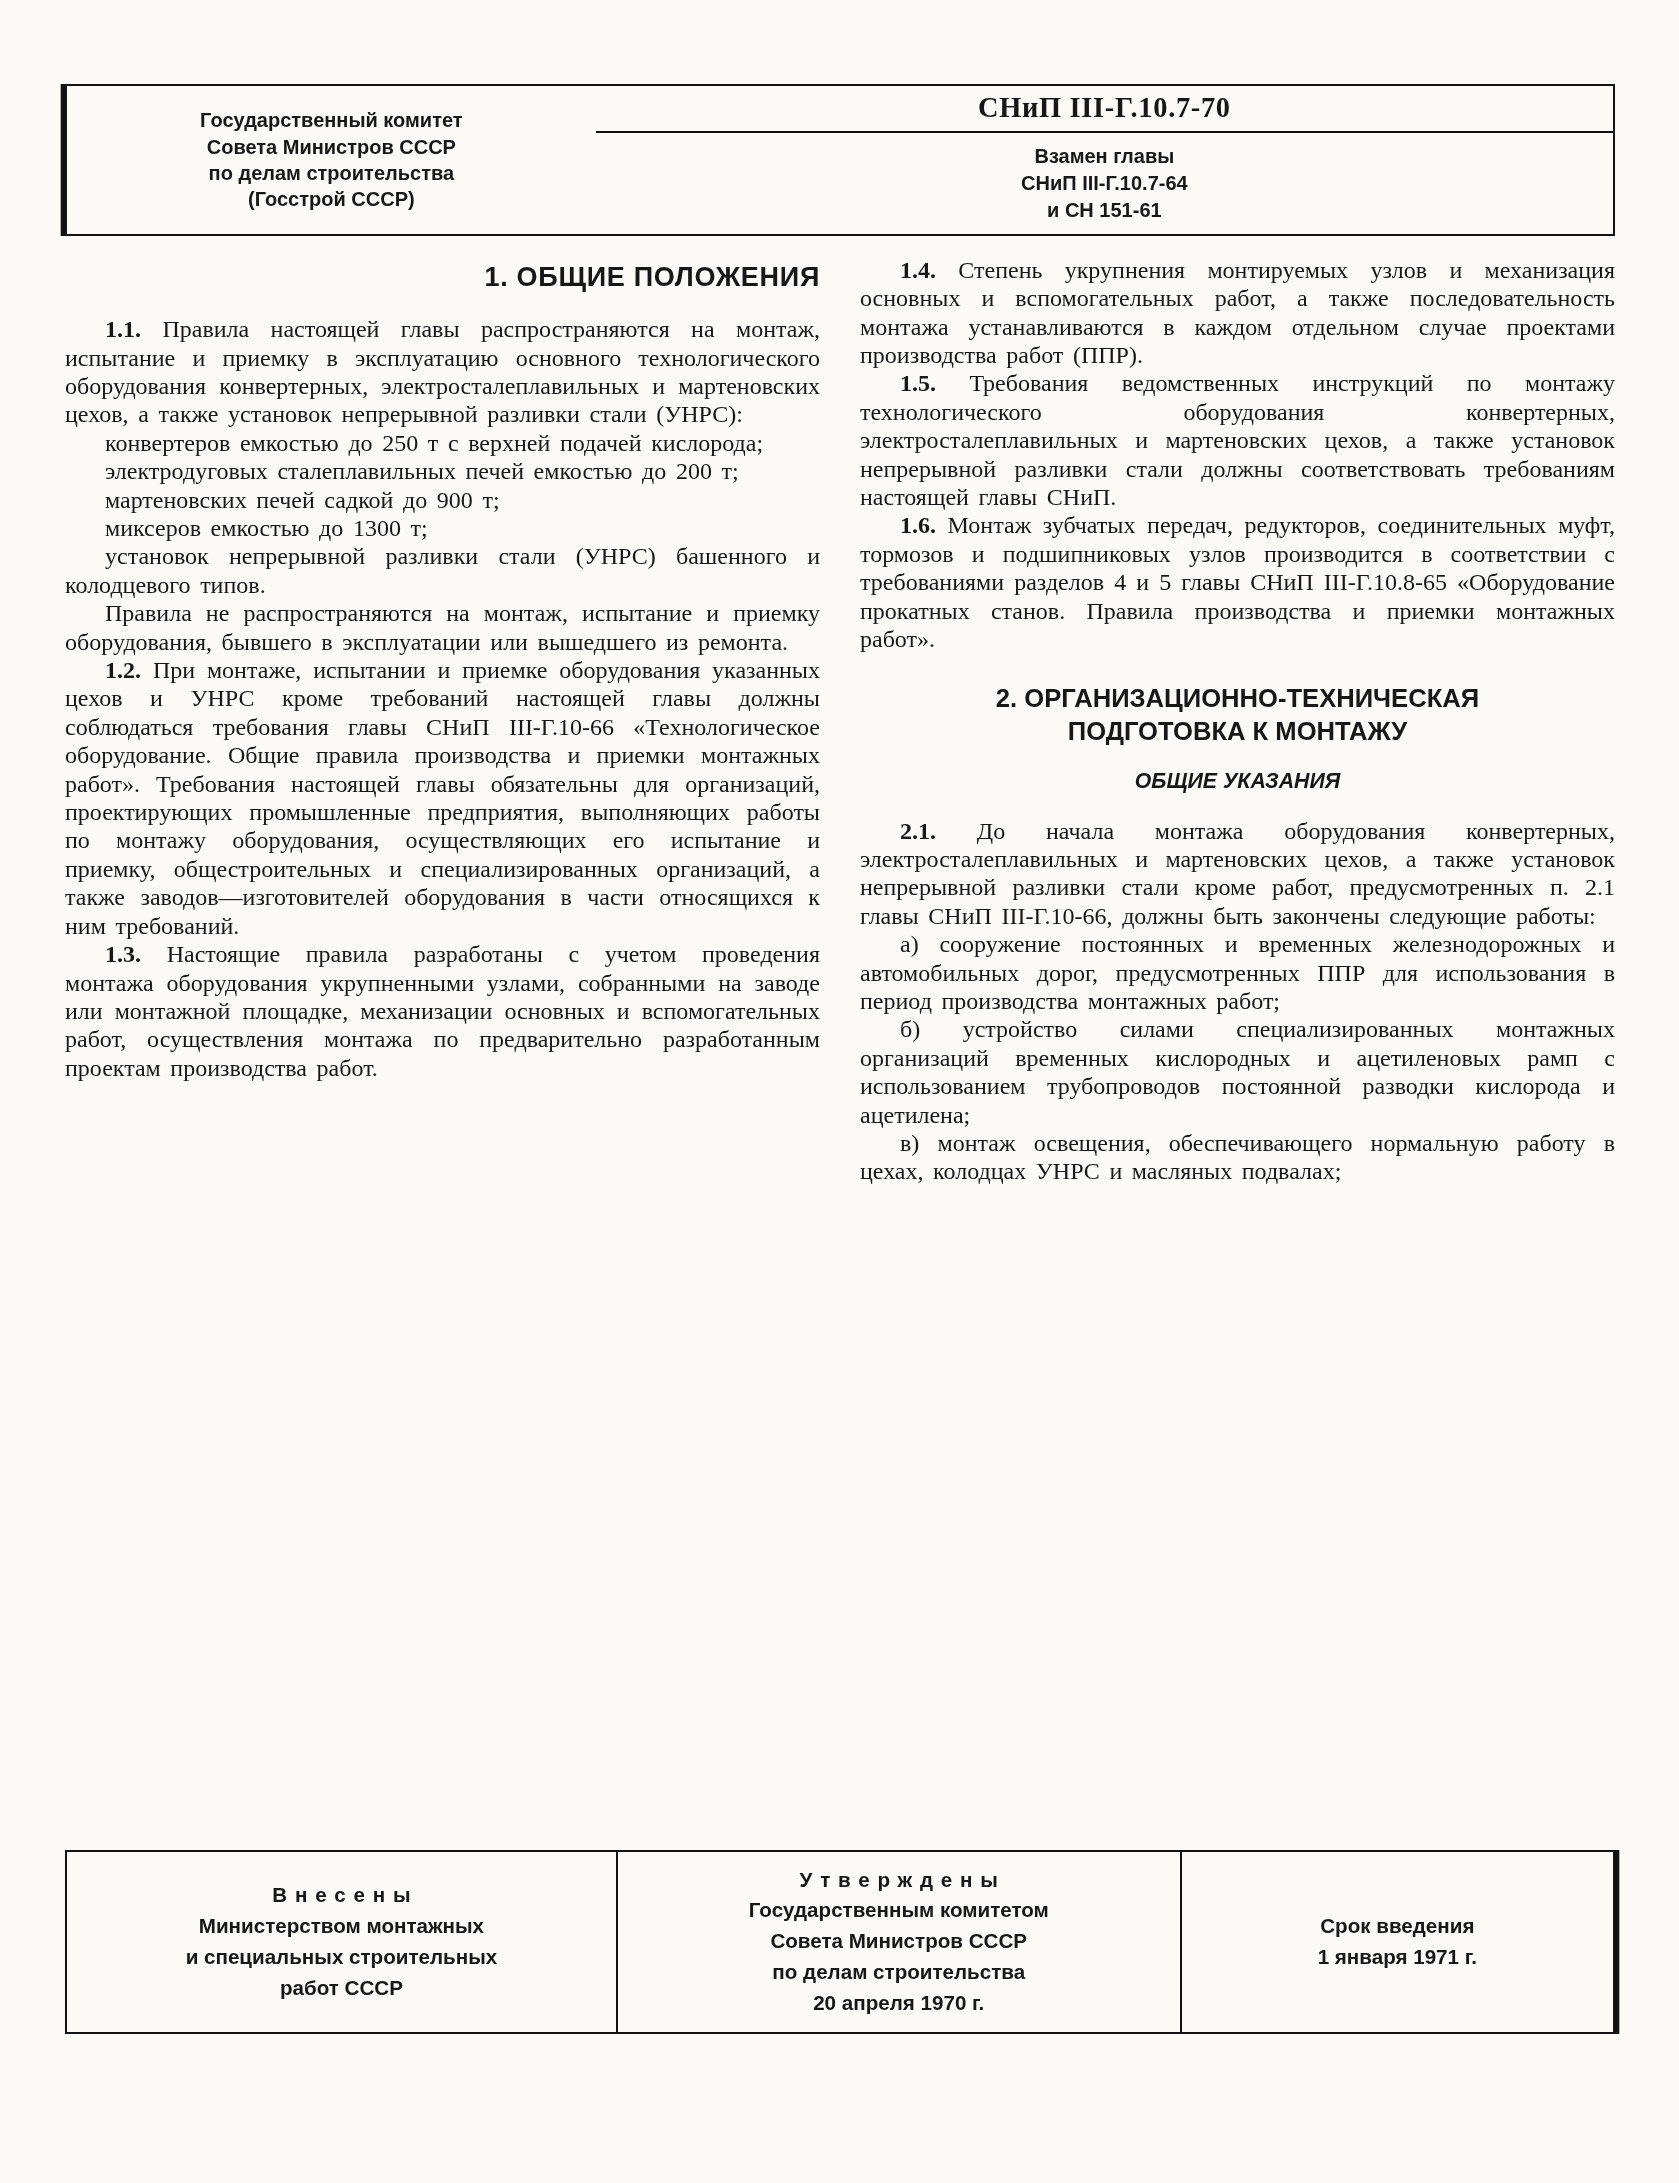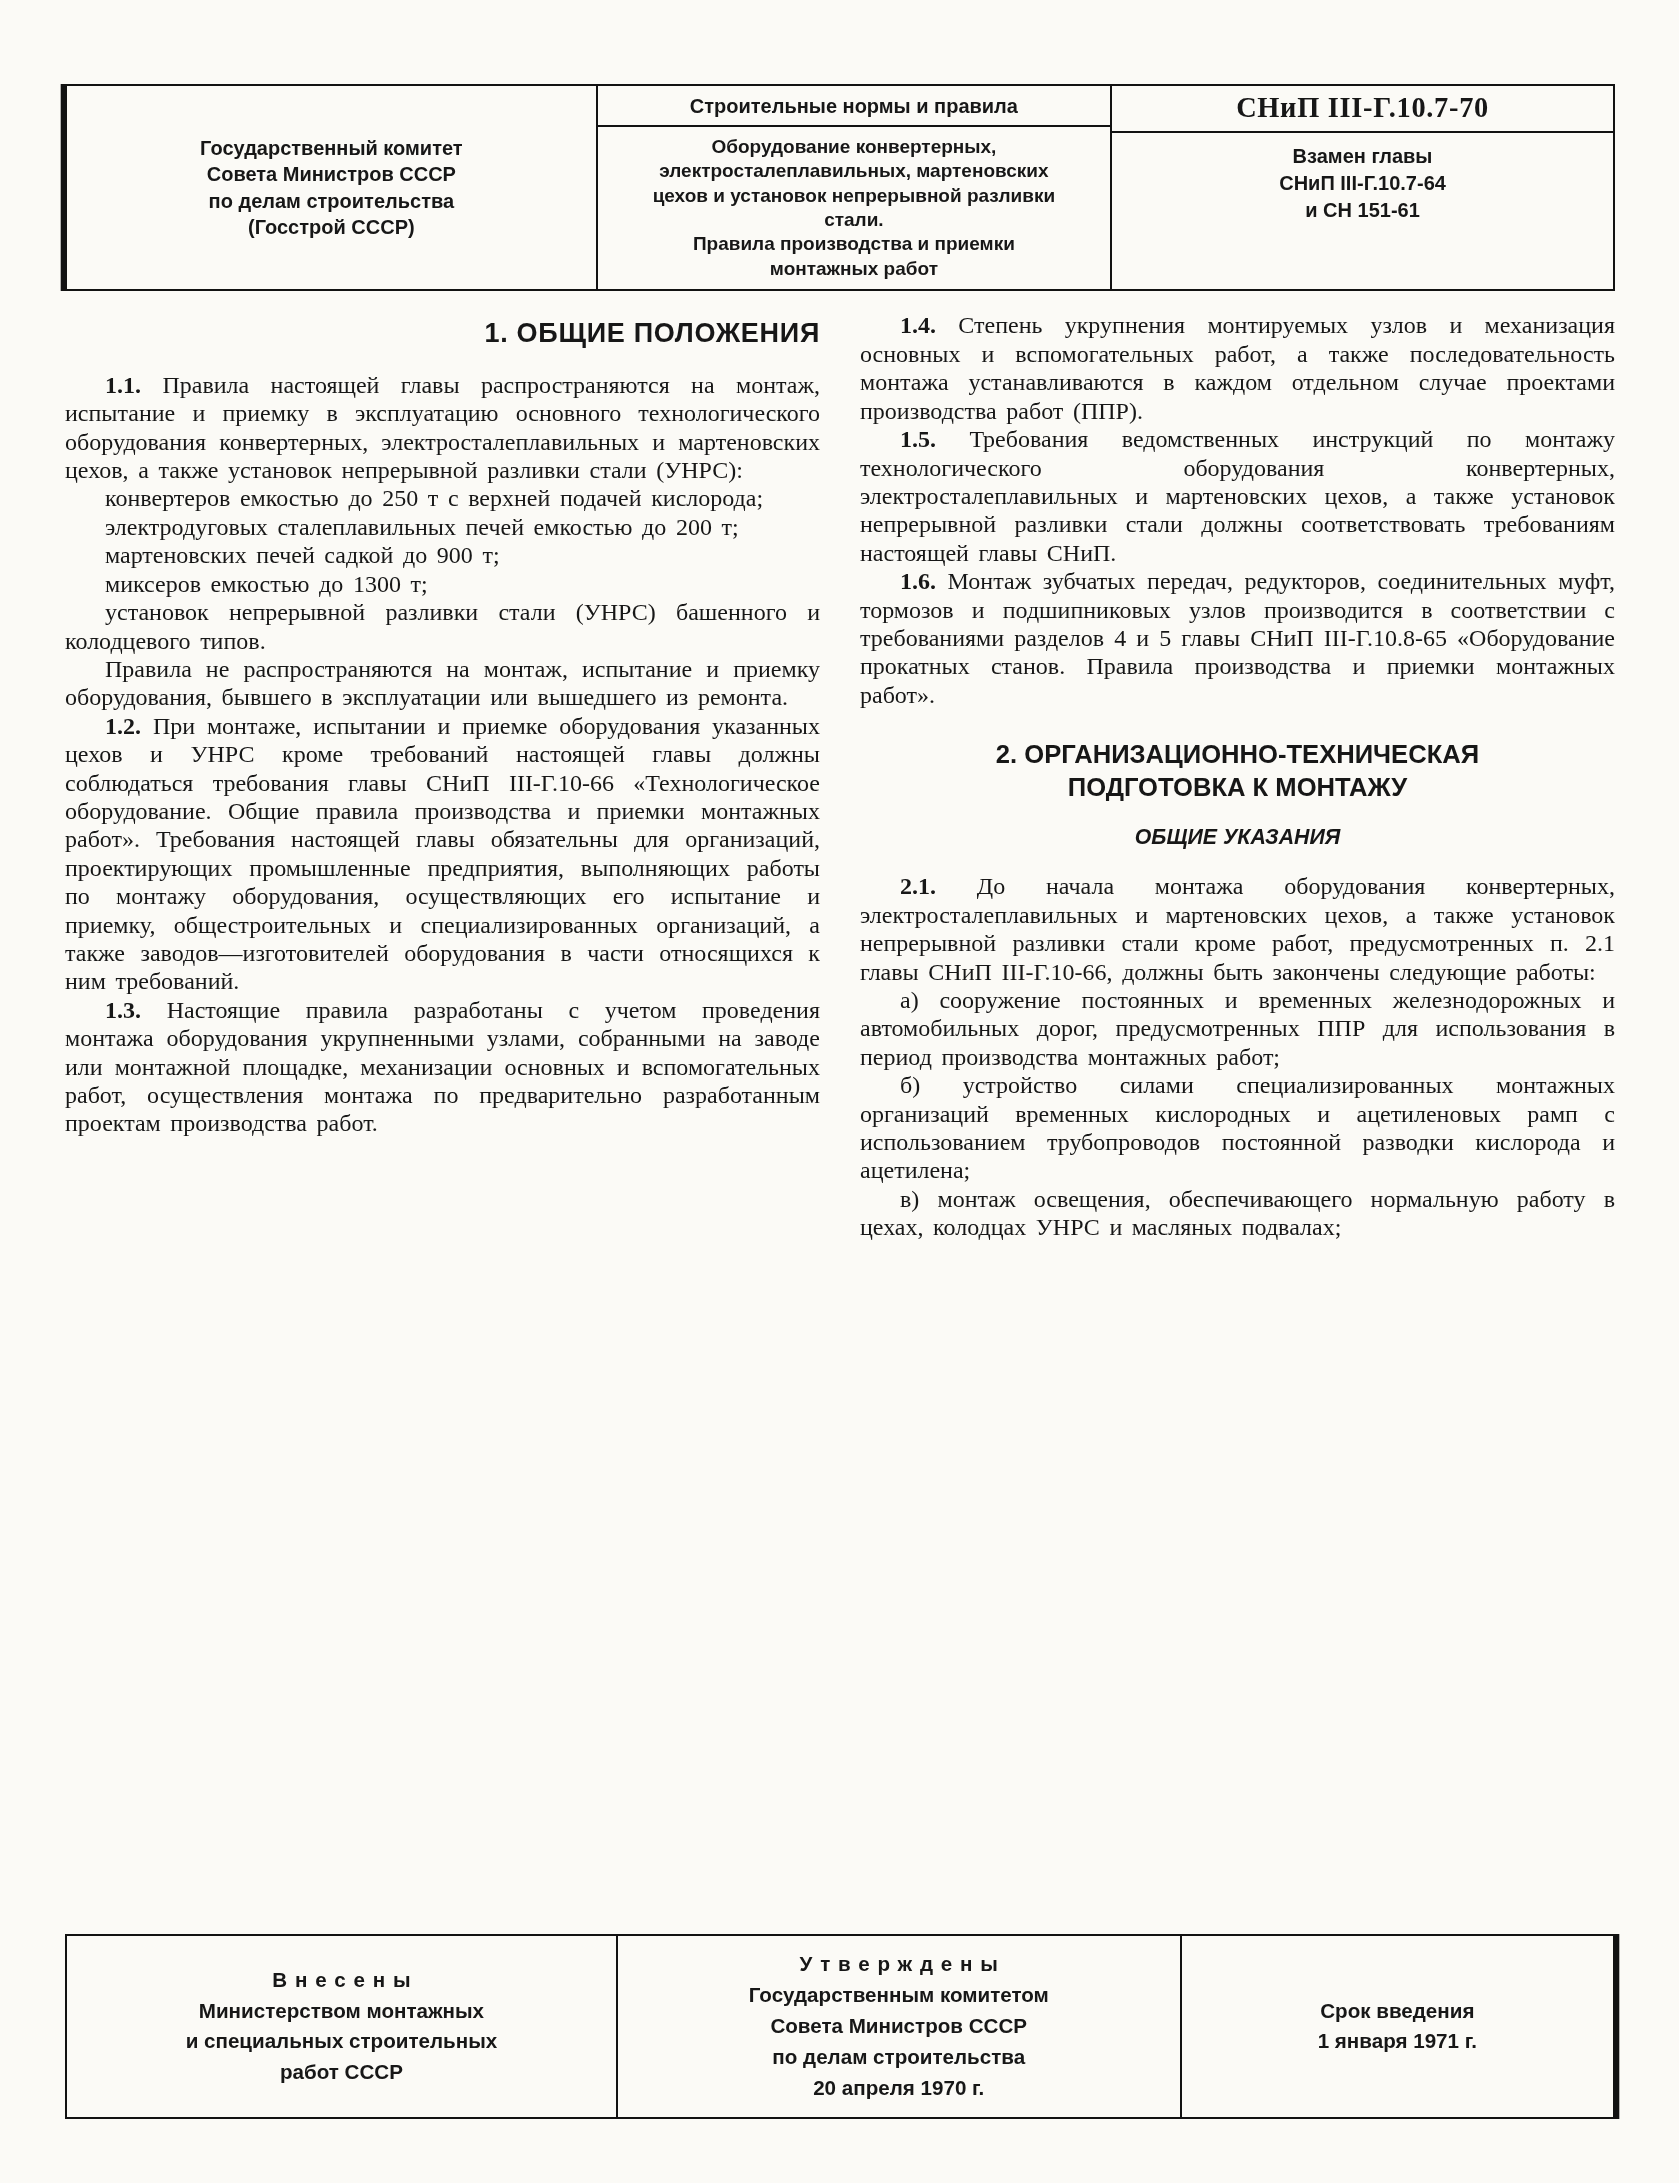--- a/index.html
+++ b/index.html
@@ -131,21 +131,21 @@
     word-spacing: 0;
     font-style: italic;
   }
   .para { text-indent: 40px; }
   .para b { font-weight: bold; }
 
   
   .doc-footer {
     display: flex;
     border: 2.8px solid #121212;
-    margin-top: 37px;
+    margin-top: 8px;
     font-family: "Liberation Sans", sans-serif;
     font-weight: bold;
     font-size: 20.6px;
     line-height: 1.5;
     text-align: center;
     box-shadow: 4.3px 0 0 0 #121212;
   }
   .fcell {
     padding: 12.8px 10px;
     display: flex;
@@ -165,30 +165,20 @@
 </head>
 <body>
 
 <div class="page">
 
   <header class="doc-header">
     <div class="hcell-org">Государственный комитет
 Совета Министров СССР
 по делам строительства
 (Госстрой СССР)</div>
-    <div class="hcell-mid">
-      <div class="series-label">Строительные  нормы  и  правила</div>
-      <div class="cell-rule"></div>
-      <div class="doc-title">Оборудование конвертерных,
-электросталеплавильных, мартеновских
-цехов и установок непрерывной разливки
-стали.
-Правила производства и приемки
-монтажных работ</div>
-    </div>
     <div class="hcell-code">
       <div class="doc-code">СНиП III-Г.10.7-70</div>
       <div class="cell-rule"></div>
       <div class="replaces">Взамен главы
 СНиП III-Г.10.7-64
 и СН 151-61</div>
     </div>
   </header>
 
   <main class="columns">

